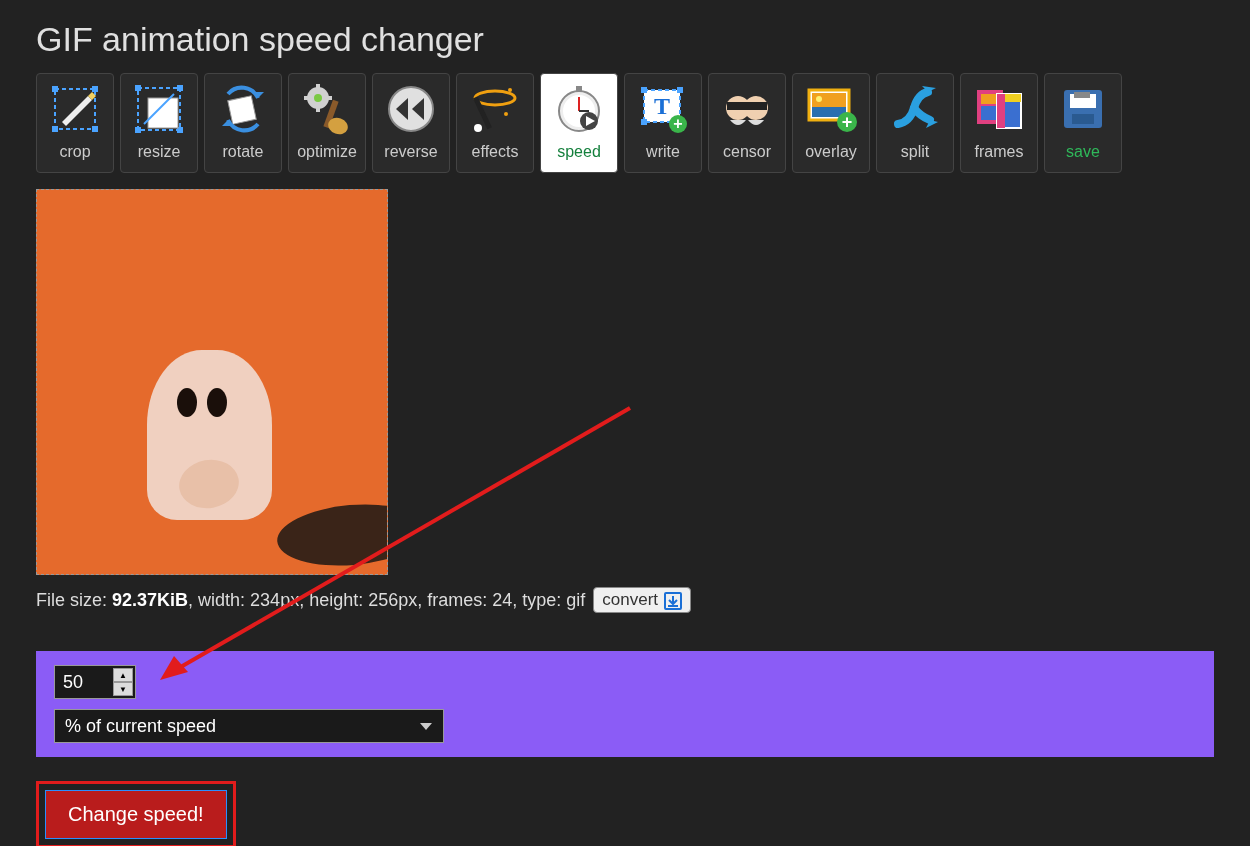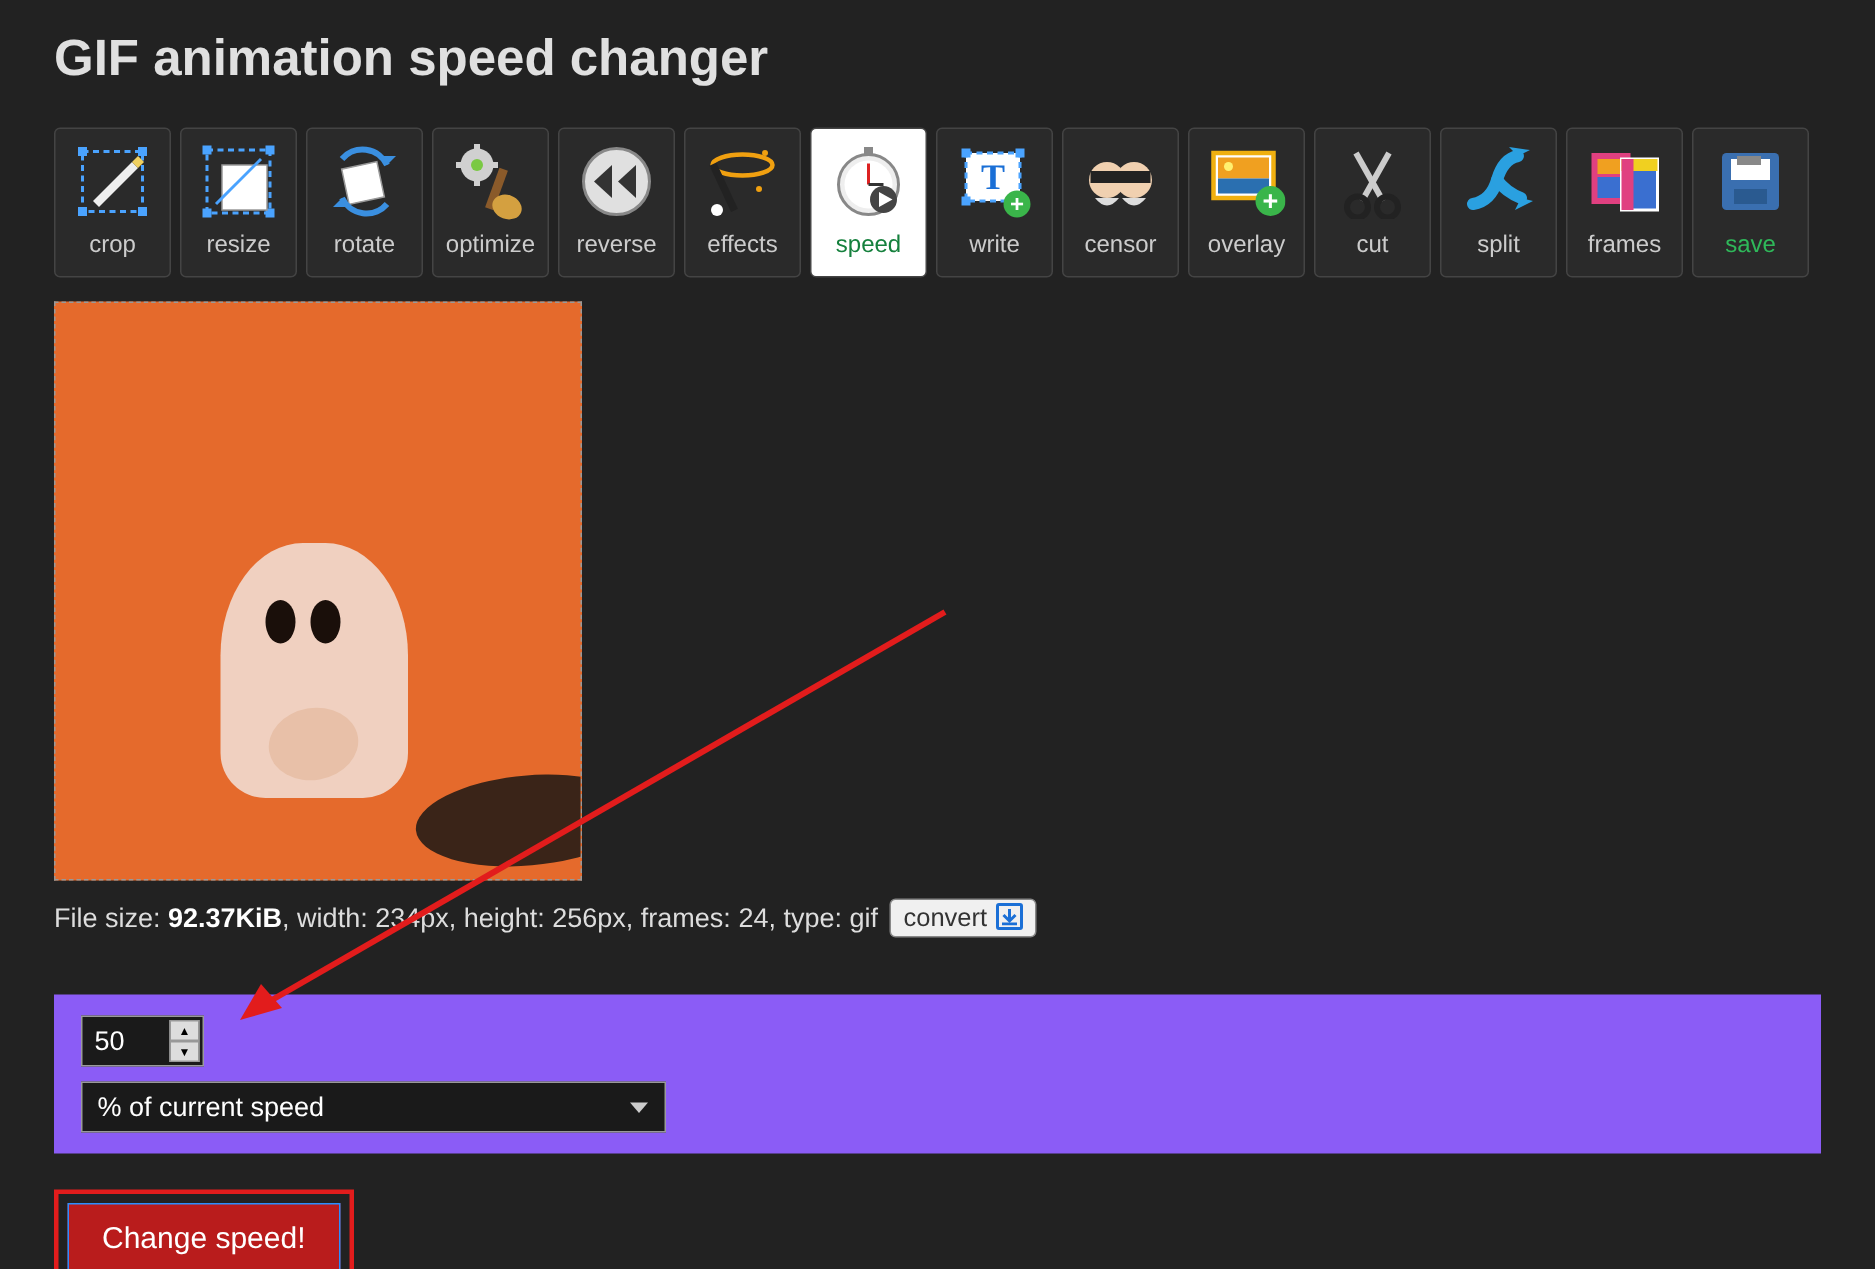--- a/index.html
+++ b/index.html
@@ -9,23 +9,23 @@
     font-family: "Segoe UI", Arial, sans-serif;
     width: 1250px;
     height: 846px;
     overflow: hidden;
   }
   .content {
     padding: 20px 36px;
   }
   h1 {
     font-size: 34px;
-    font-weight: 700;
+    font-weight: 400;
     color: #e0e0e0;
-    margin-bottom: 26px;
+    margin-bottom: 14px;
   }
   .toolbar {
     display: flex;
     gap: 6px;
     margin-bottom: 16px;
   }
   .tool-btn {
     width: 78px;
     height: 100px;
     background: #2a2a2a;
@@ -118,21 +118,21 @@
   }
   .info-line b { color: #fff; font-weight: 600; }
   .convert-btn {
     background: #f0f0f0;
     color: #333;
     border: 1px solid #888;
     border-radius: 4px;
     padding: 2px 8px;
     font-size: 17px;
     display: inline-flex;
-    align-items: flex-start;
+    align-items: flex-end;
     gap: 6px;
     cursor: pointer;
   }
   .convert-btn .dl-ico {
     width: 18px; height: 18px;
     border: 2px solid #1a6fd6;
     display: inline-flex;
     align-items: center;
     justify-content: center;
     border-radius: 2px;
@@ -371,31 +371,20 @@
           <rect x="7" y="9" width="34" height="14" fill="#f0a020"></rect>
           <rect x="7" y="23" width="34" height="10" fill="#2a6fb0"></rect>
           <circle cx="14" cy="15" r="3" fill="#fff070"></circle>
           <circle cx="42" cy="38" r="10" fill="#3ab54a"></circle>
           <text x="42" y="44" font-size="18" text-anchor="middle" fill="#fff" font-weight="bold">+</text>
         </svg>
       </div>
       <span class="label">overlay</span>
     </div>
 
-    <div class="tool-btn">
-      <div class="icon-slot">
-        <svg width="50" height="50" viewBox="0 0 50 50">
-          <line x1="14" y1="6" x2="32" y2="38" stroke="#ccc" stroke-width="4"></line>
-          <line x1="36" y1="6" x2="18" y2="38" stroke="#ccc" stroke-width="4"></line>
-          <circle cx="15" cy="42" r="7" fill="none" stroke="#222" stroke-width="4"></circle>
-          <circle cx="35" cy="42" r="7" fill="none" stroke="#222" stroke-width="4"></circle>
-        </svg>
-      </div>
-      <span class="label">cut</span>
-    </div>
 
     <div class="tool-btn">
       <div class="icon-slot">
         <svg width="50" height="50" viewBox="0 0 50 50">
           <path d="M 8 40 Q 20 38 24 24 Q 28 10 38 8" fill="none" stroke="#2aa0e0" stroke-width="8" stroke-linecap="round"></path>
           <polygon points="38,8 32,2 46,4" fill="#2aa0e0"></polygon>
           <path d="M 24 24 Q 30 32 40 36" fill="none" stroke="#2aa0e0" stroke-width="8" stroke-linecap="round"></path>
           <polygon points="40,36 36,44 48,38" fill="#2aa0e0"></polygon>
         </svg>
       </div>

